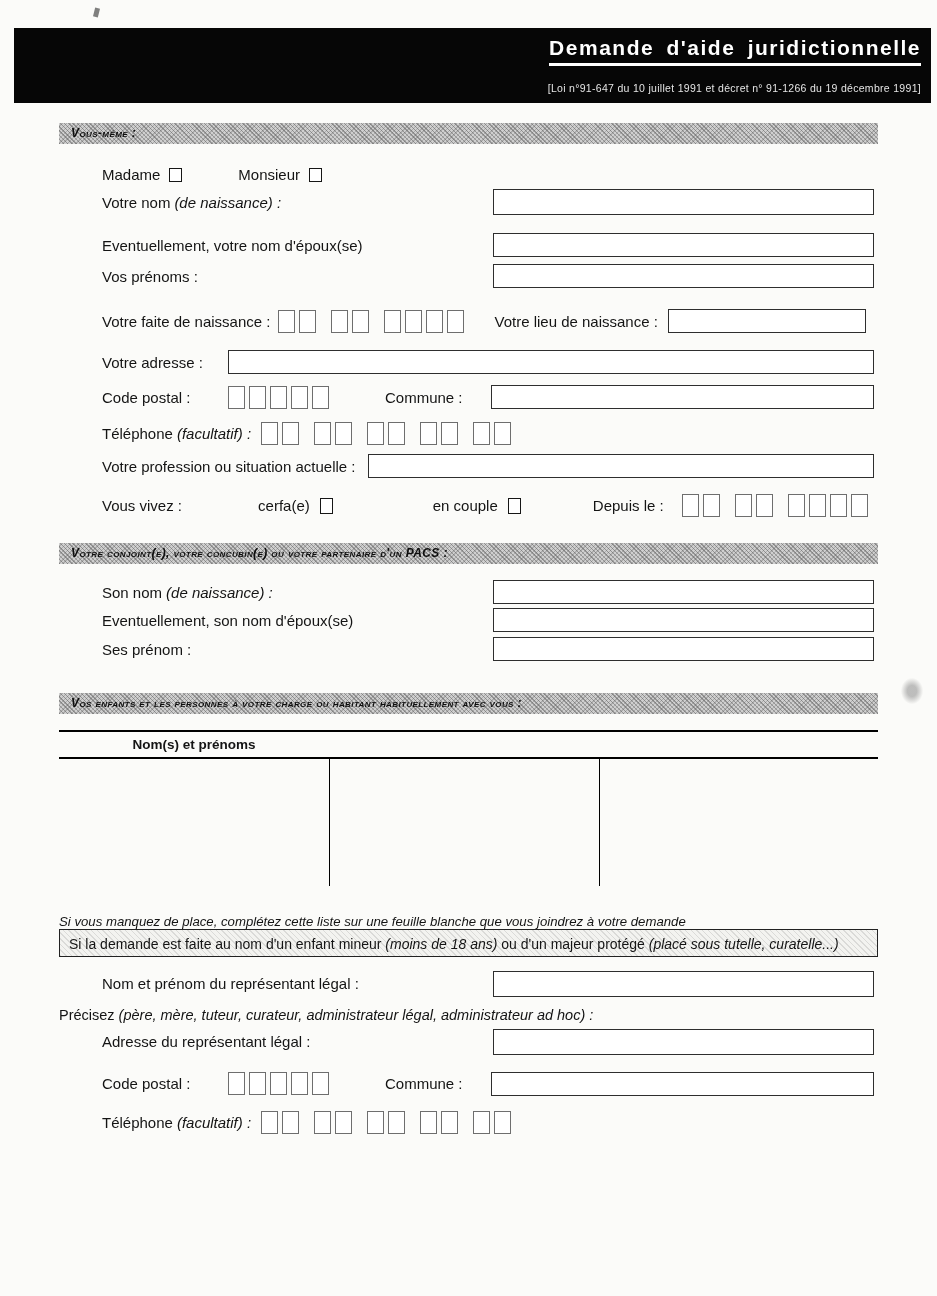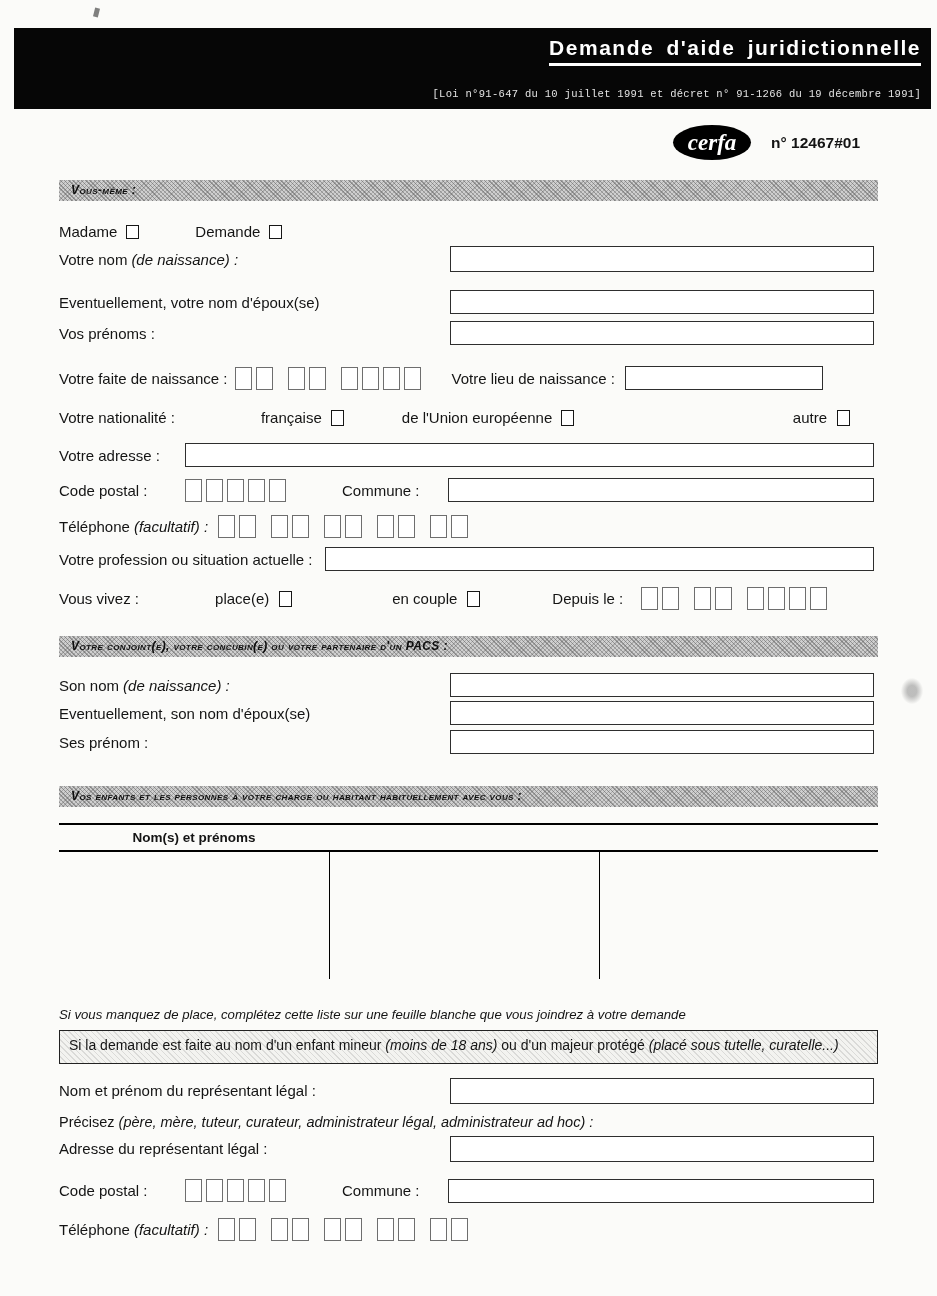--- a/index.html
+++ b/index.html
@@ -9,21 +9,21 @@
     background: #fbfbf9; color: #141414; overflow: hidden;
     font-family: "Liberation Sans", sans-serif;
   }
 
   
   .header-bar { margin: 28px 6px 0 14px; background: #060606; color: #fff; padding: 8px 10px 9px 48px; text-align: right; }
   .header-title {
     font-size: 21px; font-weight: bold; letter-spacing: 1.5px; word-spacing: 5px;
     display: inline-block; border-bottom: 3px solid #fff; padding-bottom: 3px;
   }
-  .header-subtitle { font-size: 10.5px; color: #e4e4e4; margin-top: 22px; letter-spacing: .3px; font-family: Liberation Mono, monospace; }
+  .header-subtitle { font-size: 10.5px; color: #e4e4e4; margin-top: 16px; letter-spacing: .3px; }
 
   .cerfa-row { display: flex; justify-content: flex-end; align-items: center; gap: 20px; margin: 16px 77px 0 0; }
   .cerfa-oval {
     width: 78px; height: 35px; background: #000; border-radius: 50%;
     display: flex; align-items: center; justify-content: center;
     color: #fff; font-family: "Liberation Serif", serif; font-style: italic; font-weight: bold; font-size: 23px;
   }
   .cerfa-num { font-size: 15.5px; font-weight: bold; }
 
   
@@ -31,21 +31,21 @@
   .section-bar {
     margin-top: 20px; padding: 3px 12px 4px;
     background-color: #cfcfcf;
     background-image:
       repeating-linear-gradient(45deg, rgba(90,90,90,.5) 0 1px, transparent 1px 3px),
       repeating-linear-gradient(-45deg, rgba(90,90,90,.3) 0 1px, transparent 1px 3px);
     font-weight: bold; font-style: italic; font-variant: small-caps;
     font-size: 12px; letter-spacing: .4px; color: #0d0d0d;
   }
   .row { display: flex; align-items: center; }
-  .lbl { font-size: 15px; white-space: nowrap; }
+  .lbl { font-size: 15px; white-space: nowrap; margin-left: 43px; }
   .hint { font-style: italic; margin-left: 4px; }
   .w390 { flex: 0 0 391px; }
   .w126 { flex: 0 0 126px; }
   .input { flex: 1; height: 24px; border: 1px solid #2e2e2e; background: #fff; margin-right: 4px; }
   .input.h26 { height: 26px; }
   .checkbox { width: 13px; height: 14px; border: 1.6px solid #161616; background: #fff; display: inline-block; flex: 0 0 auto; }
   .dgroup { display: flex; gap: 4px; }
   .dbox { width: 17px; height: 23px; border: 1px solid #6e6e6e; background: #fff; display: inline-block; }
   .multi-groups { display: flex; gap: 15px; }
 
@@ -54,21 +54,21 @@
   .thead { display: flex; border-top: 2px solid #000; border-bottom: 2.5px solid #000; }
   .tcol { padding: 5px 2px; font-weight: bold; font-size: 13.5px; text-align: center; }
   .c1 { flex: 0 0 270px; }
   .c2 { flex: 0 0 271px; border-left: 1.5px solid #000; border-right: 1.5px solid #000; }
   .c3 { flex: 1; }
   .tbody { display: flex; height: 127px; }
 
   .note { margin-top: 28px; font-style: italic; font-size: 13.2px; }
 
   .minor-box {
-    margin-top: 8px; border: 1.2px solid #222; padding: 5px 9px 7px;
+    margin-top: 0; border: 1.2px solid #222; padding: 5px 9px 1px;
     font-size: 14px; line-height: 1.4;
     background-color: #f3f3f0;
     background-image: repeating-linear-gradient(45deg, rgba(130,130,130,.22) 0 1px, transparent 1px 4px);
   }
   .minor-box .it { font-style: italic; }
 
   .precisez { margin-top: 10px; font-size: 14.5px; }
 
   
   .artifact-a {
@@ -80,37 +80,31 @@
 </head>
 <body>
 
 <div class="page">
 
   <div class="header-bar">
     <div class="header-title">Demande d'aide juridictionnelle</div>
     <div class="header-subtitle">[Loi n°91-647 du 10 juillet 1991 et décret n° 91-1266 du 19 décembre 1991]</div>
   </div>
 
-  <div class="cerfa-row">
-    <div class="cerfa-oval">
-      <span>cerfa</span>
-    </div>
-    <div class="cerfa-num">n° 12467#01</div>
-  </div>
 
   <div class="content">
 
     <div class="section-bar">
       <span>Vous-même :</span>
     </div>
 
     <div class="row" style="margin-top:22px">
       <span class="lbl">Madame</span>
       <span class="checkbox" style="margin-left:9px"></span>
-      <span class="lbl" style="margin-left:56px">Demande</span>
+      <span class="lbl" style="margin-left:56px">Monsieur</span>
       <span class="checkbox" style="margin-left:9px"></span>
     </div>
 
     <div class="row" style="margin-top:6px">
       <span class="lbl w390">
         <span>Votre nom</span><span class="hint">(de naissance) :</span>
       </span>
       <span class="input h26"></span>
     </div>
 
@@ -139,29 +133,20 @@
             <span class="dbox"></span>
             <span class="dbox"></span>
             <span class="dbox"></span>
             <span class="dbox"></span>
           </span>
       </span>
       <span class="lbl" style="margin-left:30px">Votre lieu de naissance :</span>
       <span class="input" style="flex:0 0 198px;margin-left:10px"></span>
     </div>
 
-    <div class="row" style="margin-top:19px">
-      <span class="lbl">Votre nationalité :</span>
-      <span class="lbl" style="margin-left:86px">française</span>
-      <span class="checkbox" style="margin-left:9px;height:16px"></span>
-      <span class="lbl" style="margin-left:58px">de l'Union européenne</span>
-      <span class="checkbox" style="margin-left:9px;height:16px"></span>
-      <span class="lbl" style="margin-left:auto">autre</span>
-      <span class="checkbox" style="margin:0 28px 0 10px;height:16px"></span>
-    </div>
 
     <div class="row" style="margin-top:17px">
       <span class="lbl w126">Votre adresse :</span>
       <span class="input"></span>
     </div>
 
     <div class="row" style="margin-top:11px">
       <span class="lbl w126">Code postal :</span>
       <span class="dgroup">
           <span class="dbox"></span>
@@ -202,21 +187,21 @@
       </span>
     </div>
 
     <div class="row" style="margin-top:9px">
       <span class="lbl">Votre profession ou situation actuelle :</span>
       <span class="input" style="margin-left:12px"></span>
     </div>
 
     <div class="row" style="margin-top:16px">
       <span class="lbl">Vous vivez :</span>
-      <span class="lbl" style="margin-left:76px">place(e)</span>
+      <span class="lbl" style="margin-left:76px">cerfa(e)</span>
       <span class="checkbox" style="margin-left:10px;height:16px"></span>
       <span class="lbl" style="margin-left:100px">en couple</span>
       <span class="checkbox" style="margin-left:10px;height:16px"></span>
       <span class="lbl" style="margin-left:72px">Depuis le :</span>
       <span class="multi-groups" style="margin-left:18px">
         <span class="dgroup">
             <span class="dbox"></span>
             <span class="dbox"></span>
           </span>
         <span class="dgroup">

